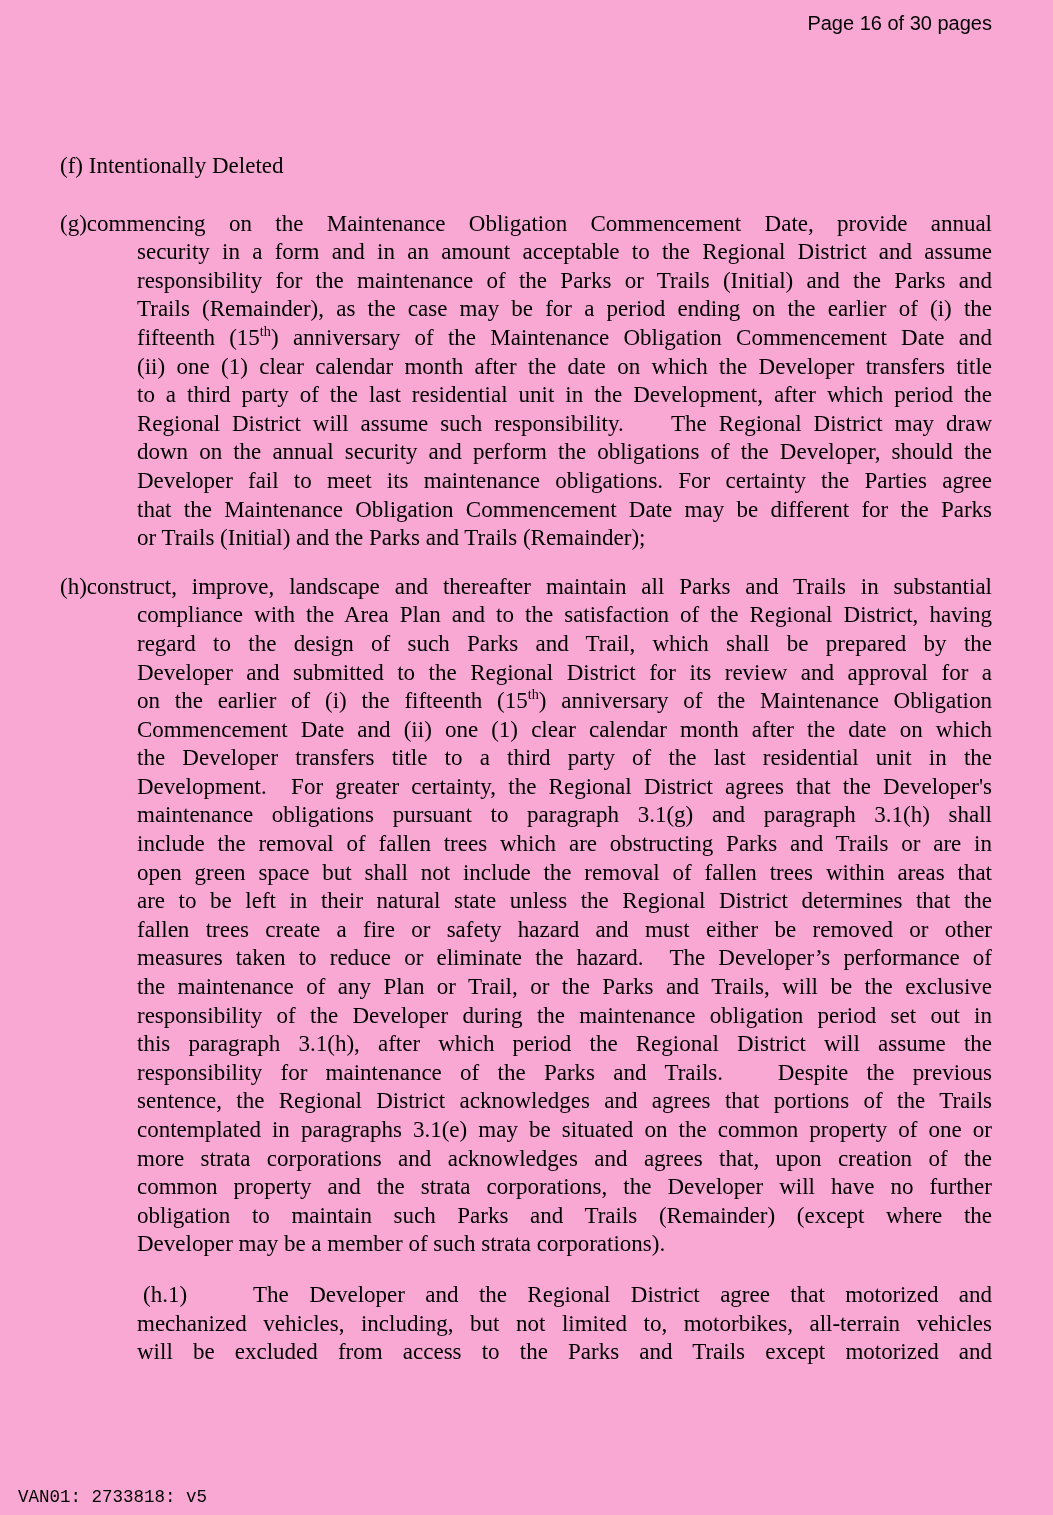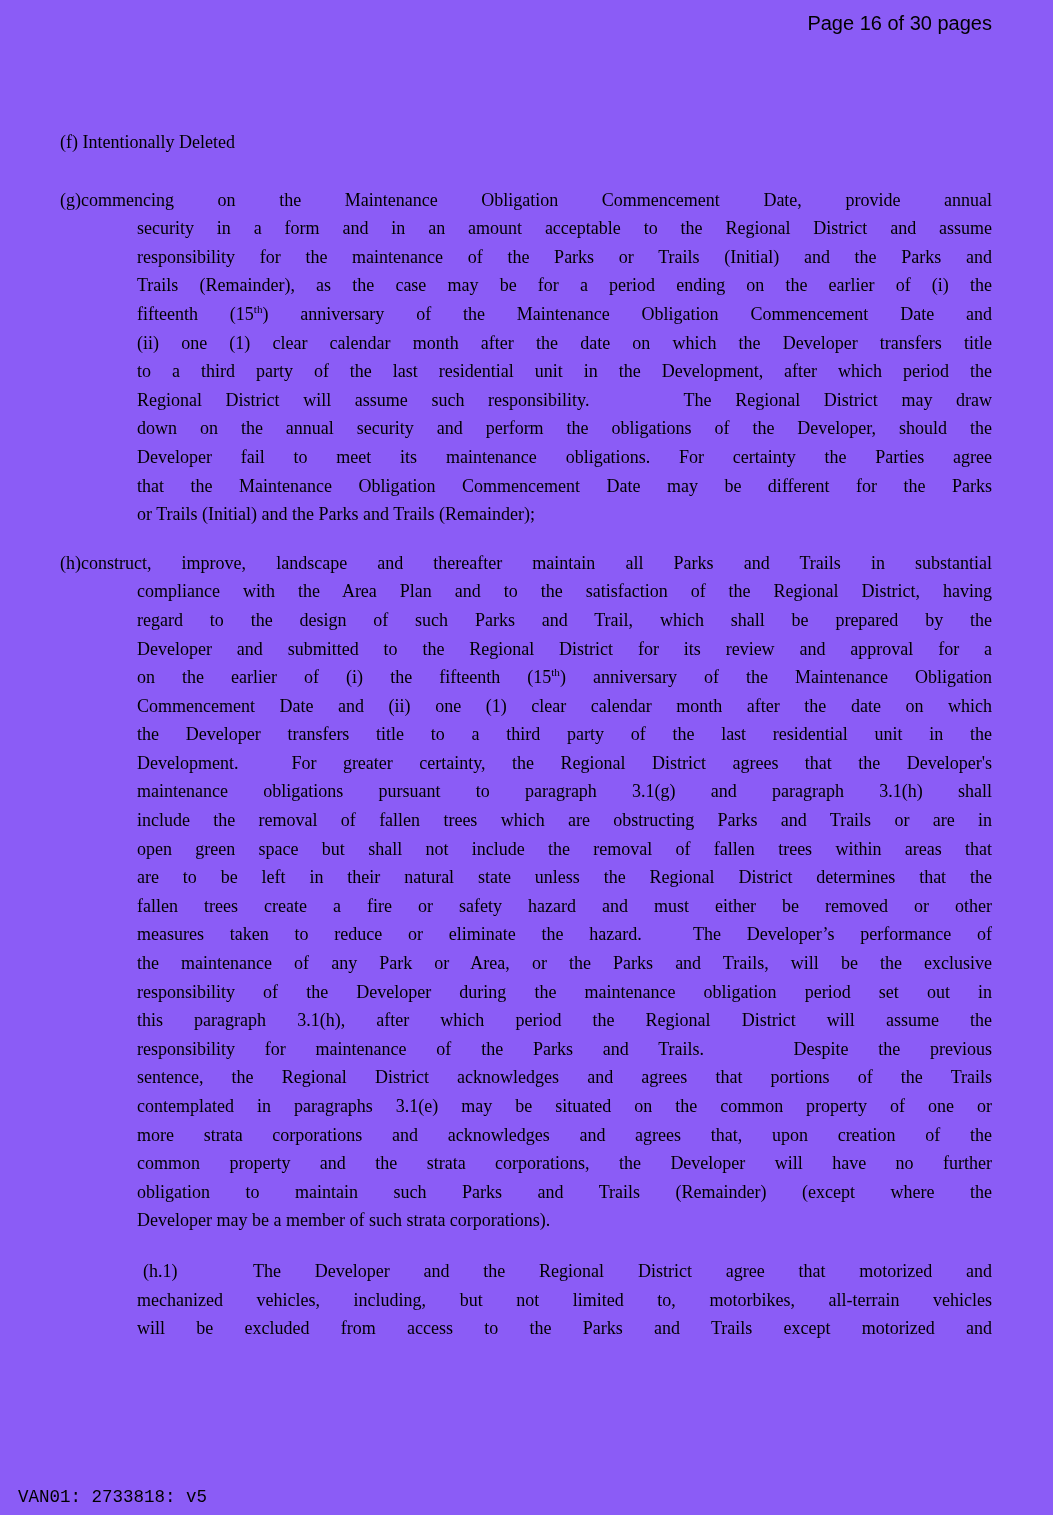--- a/index.html
+++ b/index.html
@@ -1,39 +1,39 @@
 <!DOCTYPE html>
 <html><head>
 <meta charset="utf-8">
 <style>
   html, body { margin: 0; padding: 0; background: #ffffff; }
   .page {
     position: relative;
     width: 1053px;
     height: 1515px;
-    background: #8b5cf6;
+    background: #f9a8d4;
     color: #000000;
     font-family: "Liberation Serif", serif;
     overflow: hidden;
   }
   .header {
     position: absolute;
     top: 12px;
     right: 61px;
     font-family: "Liberation Sans", sans-serif;
     font-size: 20px;
     color: #000000;
     white-space: nowrap;
   }
   .content {
     position: absolute;
-    top: 128px;
+    top: 152px;
     left: 60px;
     width: 932px;
-    font-size: 18px;
+    font-size: 23px;
     line-height: 28.6px;
   }
   .para { margin: 0; }
   #para-f  { margin-bottom: 29px; }
   #para-g  { margin-bottom: 20px; }
   #para-h  { margin-bottom: 22px; }
   .para.sub { padding-left: 77px; }
   .line { text-align: justify; text-align-last: justify; }
   .line.cont { padding-left: 77px; font-family: Liberation Serif, serif; }
   .line.last { text-align-last: left; }
@@ -82,21 +82,21 @@
         <div class="line cont">on the earlier of (i) the fifteenth (15<sup>th</sup>) anniversary of the Maintenance Obligation</div>
         <div class="line cont">Commencement Date and (ii) one (1) clear calendar month after the date on which</div>
         <div class="line cont">the Developer transfers title to a third party of the last residential unit in the</div>
         <div class="line cont">Development.&nbsp; For greater certainty, the Regional District agrees that the Developer's</div>
         <div class="line cont">maintenance obligations pursuant to paragraph 3.1(g) and paragraph 3.1(h) shall</div>
         <div class="line cont">include the removal of fallen trees which are obstructing Parks and Trails or are in</div>
         <div class="line cont">open green space but shall not include the removal of fallen trees within areas that</div>
         <div class="line cont">are to be left in their natural state unless the Regional District determines that the</div>
         <div class="line cont">fallen trees create a fire or safety hazard and must either be removed or other</div>
         <div class="line cont">measures taken to reduce or eliminate the hazard.&nbsp; The Developer’s performance of</div>
-        <div class="line cont">the maintenance of any Park or Area, or the Parks and Trails, will be the exclusive</div>
+        <div class="line cont">the maintenance of any Plan or Trail, or the Parks and Trails, will be the exclusive</div>
         <div class="line cont">responsibility of the Developer during the maintenance obligation period set out in</div>
         <div class="line cont">this paragraph 3.1(h), after which period the Regional District will assume the</div>
         <div class="line cont">responsibility for maintenance of the Parks and Trails.&nbsp;&nbsp; Despite the previous</div>
         <div class="line cont">sentence, the Regional District acknowledges and agrees that portions of the Trails</div>
         <div class="line cont">contemplated in paragraphs 3.1(e) may be situated on the common property of one or</div>
         <div class="line cont">more strata corporations and acknowledges and agrees that, upon creation of the</div>
         <div class="line cont">common property and the strata corporations, the Developer will have no further</div>
         <div class="line cont">obligation to maintain such Parks and Trails (Remainder) (except where the</div>
         <div class="line cont last">Developer may be a member of such strata corporations).</div>
       </div>

